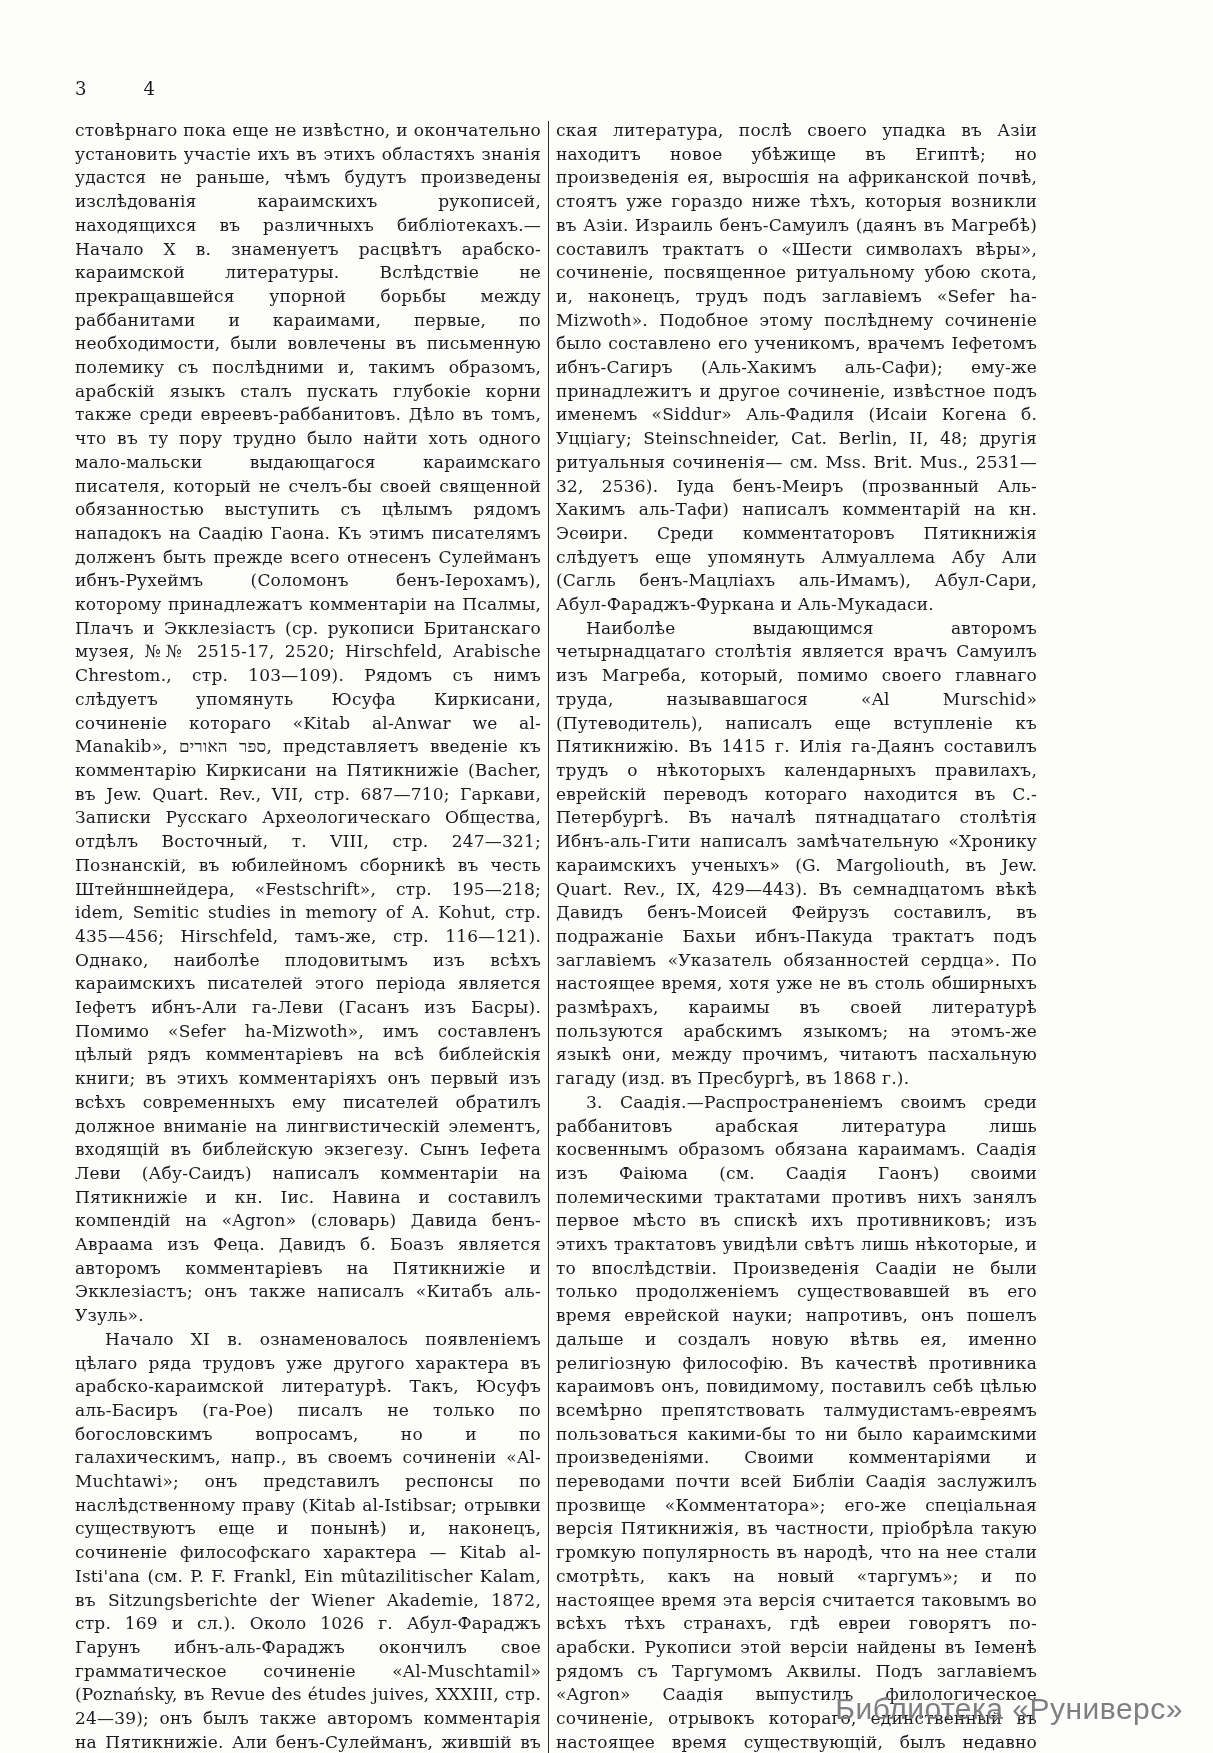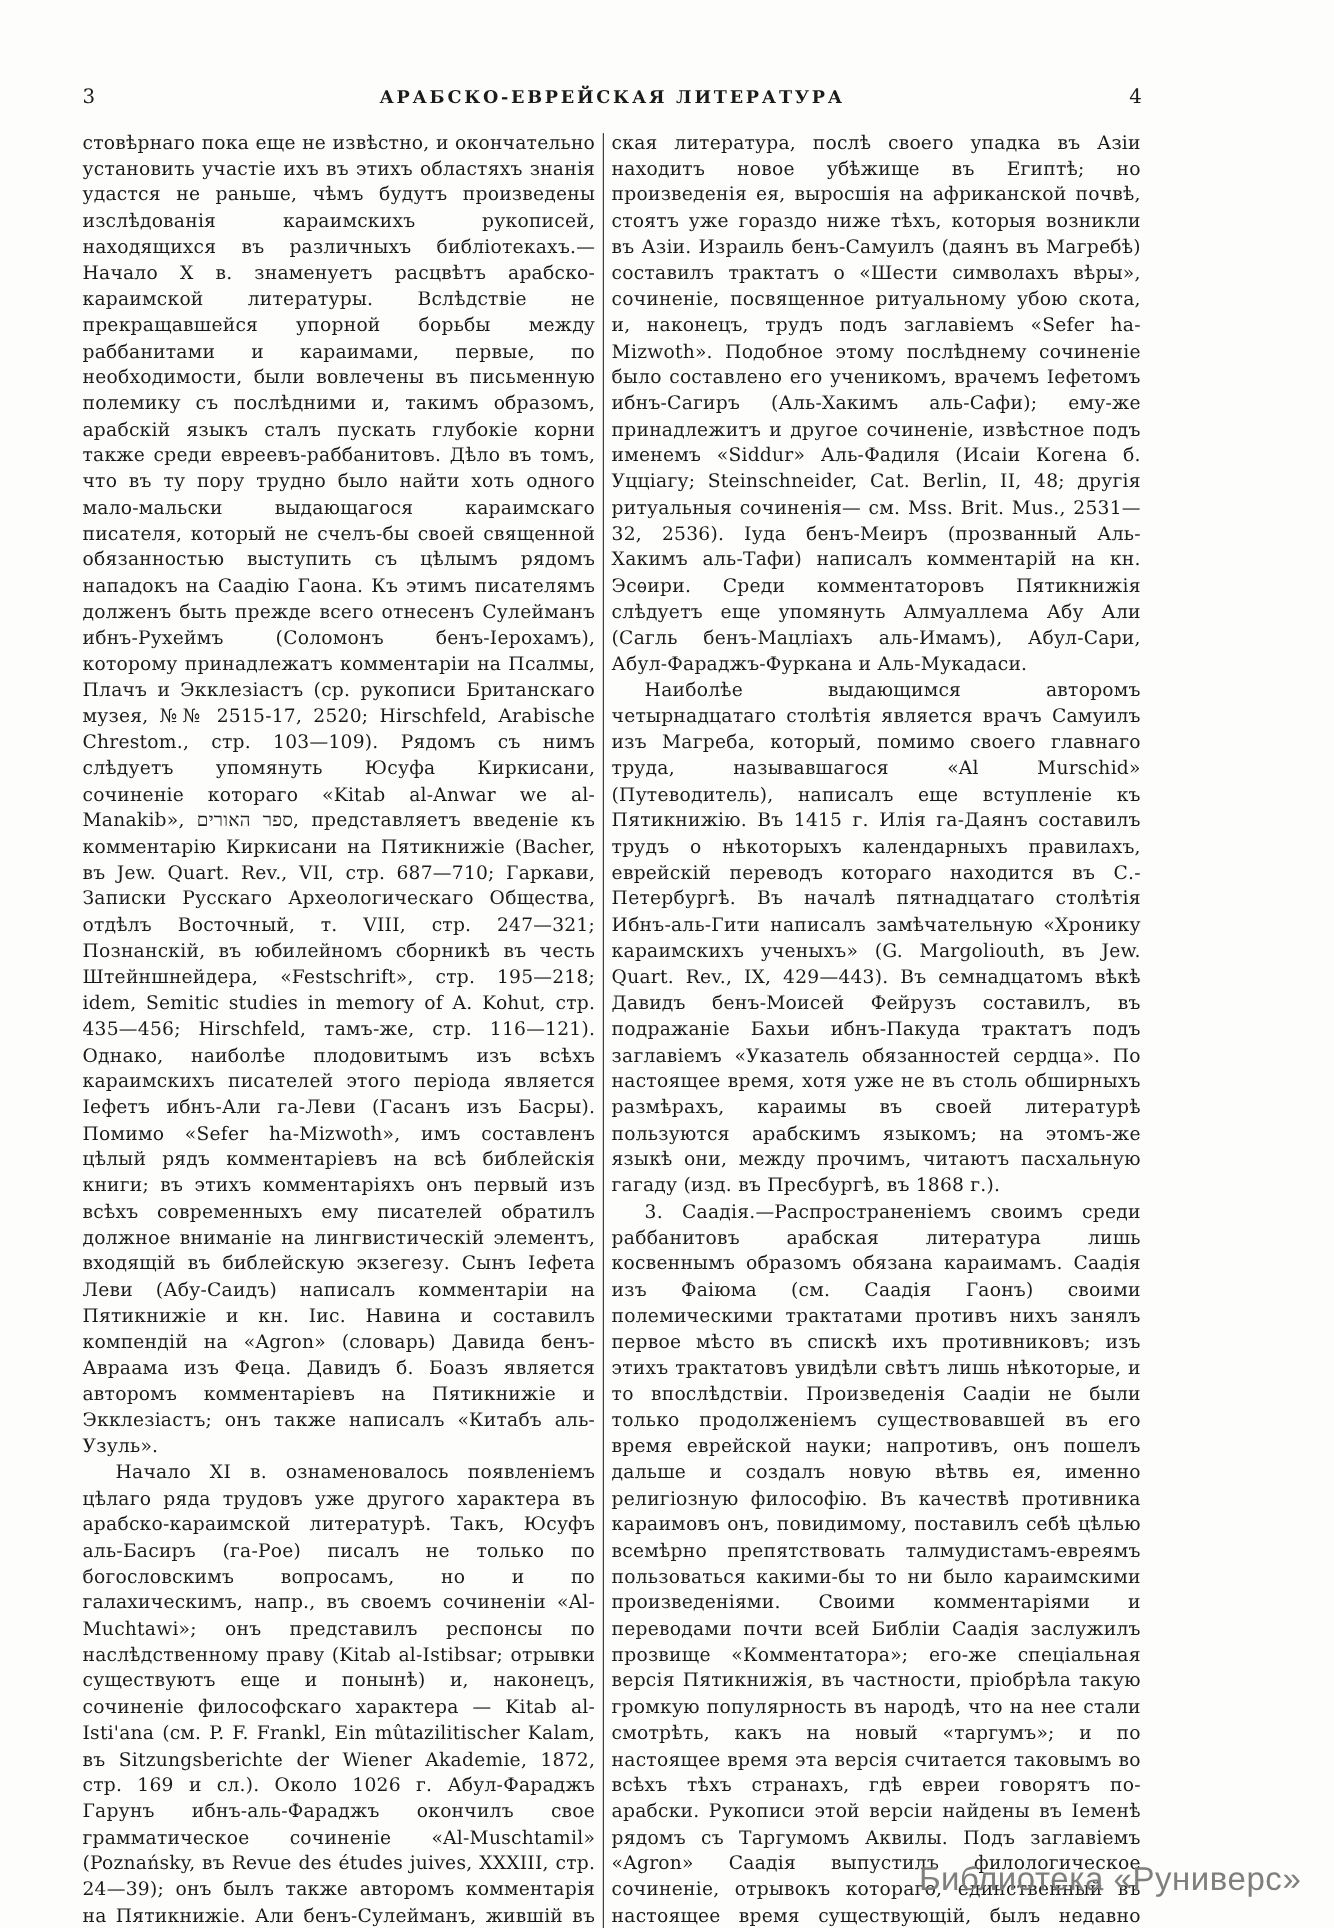--- a/index.html
+++ b/index.html
@@ -62,21 +62,20 @@
     letter-spacing: 0.5px;
   }
 </style>
 </head>
 <body>
 
 <div class="page-block">
 
   <div class="running-header">
     <div class="page-number left">3</div>
-    <div class="header-title">АРАБСКО-ЕВРЕЙСКАЯ ЛИТЕРАТУРА</div>
     <div class="page-number right">4</div>
   </div>
 
   <div class="columns">
 
     <div class="column left">
       <p>стовѣрнаго пока еще не извѣстно, и окончательно установить участіе ихъ въ этихъ областяхъ знанія удастся не раньше, чѣмъ будутъ произведены изслѣдованія караимскихъ рукописей, находящихся въ различныхъ библіотекахъ.—Начало X в. знаменуетъ расцвѣтъ арабско-караимской литературы. Вслѣдствіе не прекращавшейся упорной борьбы между раббанитами и караимами, первые, по необходимости, были вовлечены въ письменную полемику съ послѣдними и, такимъ образомъ, арабскій языкъ сталъ пускать глубокіе корни также среди евреевъ-раббанитовъ. Дѣло въ томъ, что въ ту пору трудно было найти хоть одного мало-мальски выдающагося караимскаго писателя, который не счелъ-бы своей священной обязанностью выступить съ цѣлымъ рядомъ нападокъ на Саадію Гаона. Къ этимъ писателямъ долженъ быть прежде всего отнесенъ Сулейманъ ибнъ-Рухеймъ (Соломонъ бенъ-Іерохамъ), которому принадлежатъ комментаріи на Псалмы, Плачъ и Экклезіастъ (ср. рукописи Британскаго музея, №№ 2515-17, 2520; Hirschfeld, Arabische Chrestom., стр. 103—109). Рядомъ съ нимъ слѣдуетъ упомянуть Юсуфа Киркисани, сочиненіе котораго «Kitab al-Anwar we al-Manakib», ספר האורים, представляетъ введеніе къ комментарію Киркисани на Пятикнижіе (Bacher, въ Jew. Quart. Rev., VII, стр. 687—710; Гаркави, Записки Русскаго Археологическаго Общества, отдѣлъ Восточный, т. VIII, стр. 247—321; Познанскій, въ юбилейномъ сборникѣ въ честь Штейншнейдера, «Festschrift», стр. 195—218; idem, Semitic studies in memory of A. Kohut, стр. 435—456; Hirschfeld, тамъ-же, стр. 116—121). Однако, наиболѣе плодовитымъ изъ всѣхъ караимскихъ писателей этого періода является Іефетъ ибнъ-Али га-Леви (Гасанъ изъ Басры). Помимо «Sefer ha-Mizwoth», имъ составленъ цѣлый рядъ комментаріевъ на всѣ библейскія книги; въ этихъ комментаріяхъ онъ первый изъ всѣхъ современныхъ ему писателей обратилъ должное вниманіе на лингвистическій элементъ, входящій въ библейскую экзегезу. Сынъ Іефета Леви (Абу-Саидъ) написалъ комментаріи на Пятикнижіе и кн. Іис. Навина и составилъ компендій на «Agron» (словарь) Давида бенъ-Авраама изъ Феца. Давидъ б. Боазъ является авторомъ комментаріевъ на Пятикнижіе и Экклезіастъ; онъ также написалъ «Китабъ аль-Узуль».</p>
       <p class="indent">Начало XI в. ознаменовалось появленіемъ цѣлаго ряда трудовъ уже другого характера въ арабско-караимской литературѣ. Такъ, Юсуфъ аль-Басиръ (га-Рое) писалъ не только по богословскимъ вопросамъ, но и по галахическимъ, напр., въ своемъ сочиненіи «Al-Muchtawi»; онъ представилъ респонсы по наслѣдственному праву (Kitab al-Istibsar; отрывки существуютъ еще и понынѣ) и, наконецъ, сочиненіе философскаго характера — Kitab al-Isti'ana (см. P. F. Frankl, Ein mûtazilitischer Kalam, въ Sitzungsberichte der Wiener Akademie, 1872, стр. 169 и сл.). Около 1026 г. Абул-Фараджъ Гарунъ ибнъ-аль-Фараджъ окончилъ свое грамматическое сочиненіе «Al-Muschtamil» (Poznańsky, въ Revue des études juives, XXXIII, стр. 24—39); онъ былъ также авторомъ комментарія на Пятикнижіе. Али бенъ-Сулейманъ, жившій въ двѣнадцатомъ столѣтіи, оставилъ, помимо экзегетическаго изслѣдованія Пятикнижія, также сочиненіе родственное, по своему характеру, съ уже вышеупомянутымъ компендіумомъ Давида бенъ-Авраама.—Въ тринадцатомъ столѣтіи караим-</p>
     </div>
 

